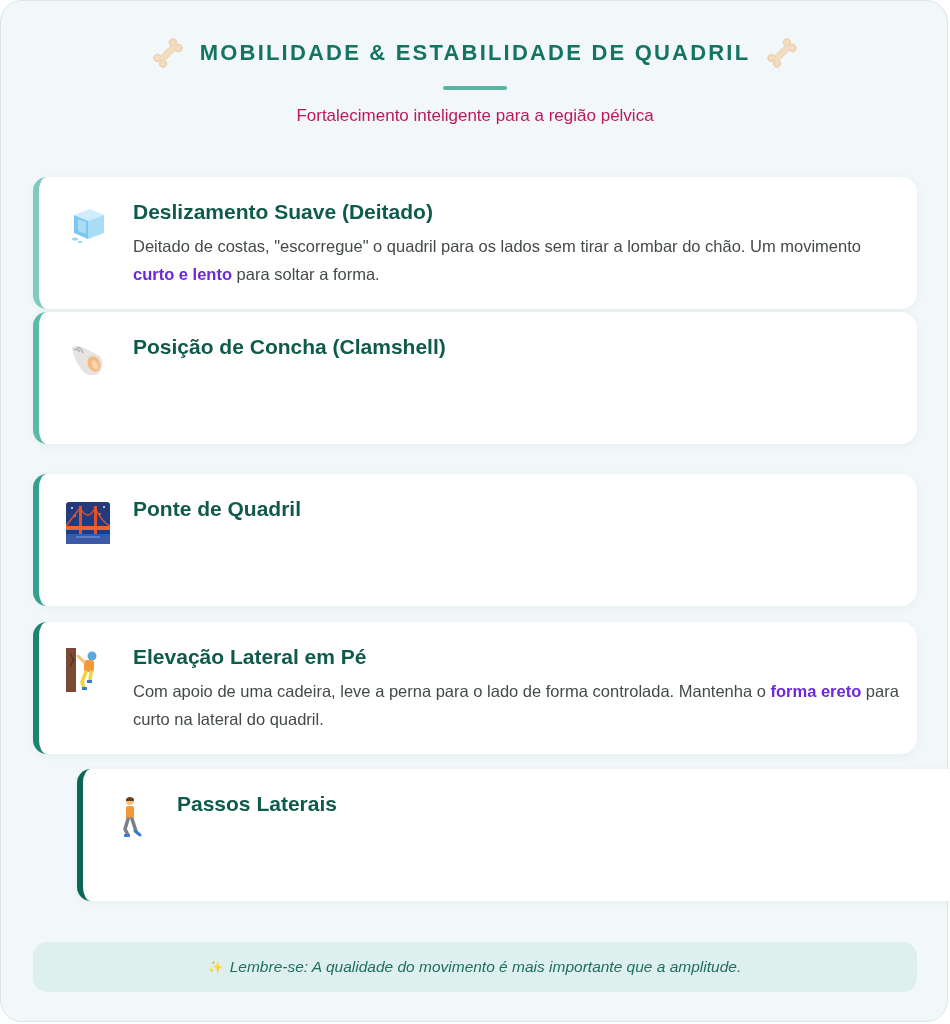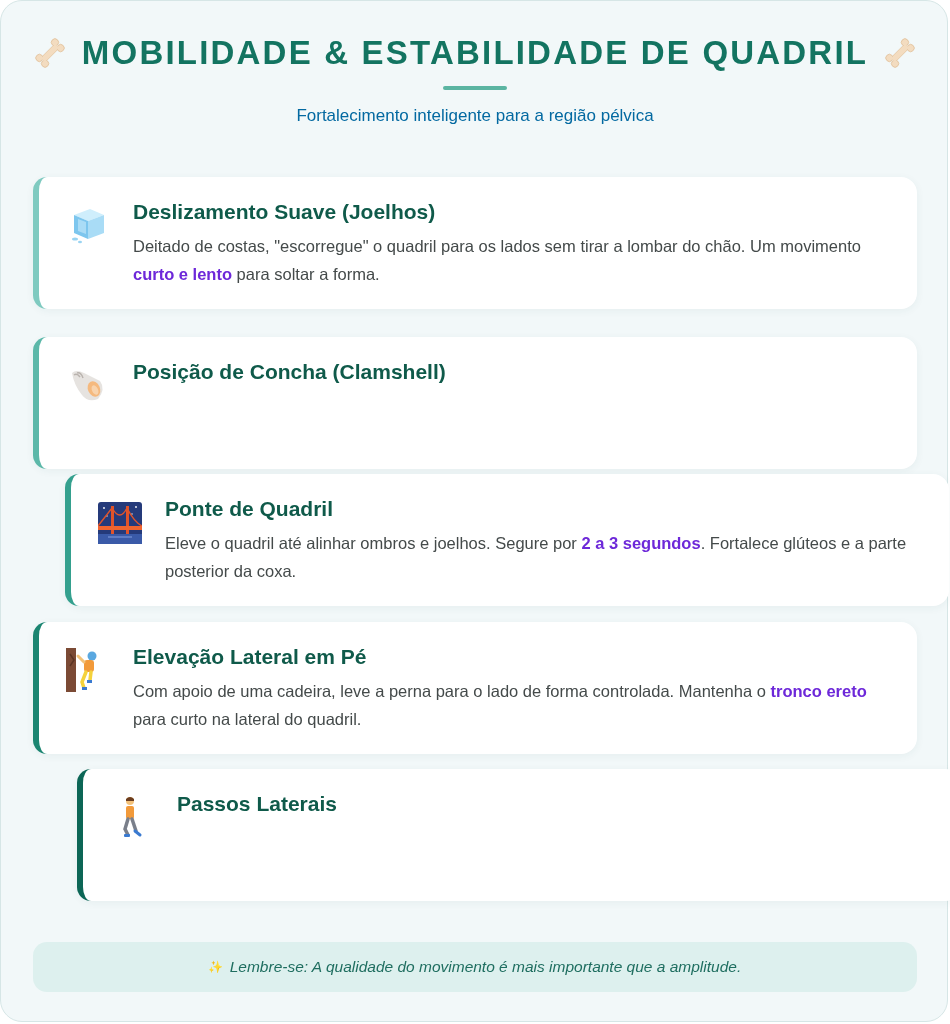--- a/index.html
+++ b/index.html
@@ -34,40 +34,40 @@
   .title-row {
     display: flex;
     justify-content: center;
     align-items: center;
     gap: 14px;
     height: 50px;
   }
   .title {
     font-family: "Liberation Sans", sans-serif;
     font-weight: bold;
-    font-size: 33px;
+    font-size: 22px;
     letter-spacing: 2.2px;
     color: #137461;
   }
   .bone {
     width: 36px;
     height: 36px;
     display: inline-block;
   }
   .divider {
     width: 64px;
     height: 4px;
     background: #5bb5a2;
     border-radius: 2px;
     margin: 8px auto 0 auto;
   }
   .subtitle {
     margin-top: 16px;
     font-size: 17px;
-    color: #0369a1;
+    color: #be185d;
   }
   .card {
     position: absolute;
     left: 33px;
     width: 884px;
     height: 132px;
     background: #ffffff;
     border-radius: 16px;
     box-sizing: border-box;
     box-shadow: 0 2px 8px rgba(40, 90, 90, 0.06);
@@ -167,70 +167,69 @@
 <div class="card" style="top:177px;">
   <div class="accent" style="border-left-color:#7fcac0;"></div>
   <svg class="icon" viewBox="0 0 44 44">
     <polygon points="8,12 24,6 38,12 22,18" fill="#cfeefc"></polygon>
     <polygon points="8,12 22,18 22,36 8,30" fill="#7dc6ee"></polygon>
     <polygon points="22,18 38,12 38,30 22,36" fill="#a9dcf6"></polygon>
     <polygon points="12,16 20,19 20,31 12,28" fill="#bde6fa" opacity="0.7"></polygon>
     <ellipse cx="9" cy="36" rx="3" ry="1.6" fill="#9ad4f2"></ellipse>
     <ellipse cx="14" cy="39" rx="2" ry="1.2" fill="#9ad4f2"></ellipse>
   </svg>
-  <div class="c-title">Deslizamento Suave (Joelhos)</div>
+  <div class="c-title">Deslizamento Suave (Deitado)</div>
   <div class="c-desc"><span>Deitado de costas, "escorregue" o quadril para os lados sem tirar a lombar do chão. Um movimento </span><b>curto e lento</b><span> para soltar a forma.</span></div>
 </div>
 
-<div class="card" style="top:337px;">
+<div class="card" style="top:312px;">
   <div class="accent" style="border-left-color:#5cb8a9;"></div>
   <svg class="icon" viewBox="0 0 44 44">
     <path d="M6 10 Q10 6 18 10 L34 18 Q40 26 32 36 Q22 40 16 32 Q8 22 6 10 Z" fill="#e6e3e0"></path>
     <path d="M8 12 Q11 10 14 14" stroke="#b9b3ae" stroke-width="1.5" fill="none"></path>
     <path d="M11 10 Q15 9 17 15" stroke="#b9b3ae" stroke-width="1.5" fill="none"></path>
     <ellipse cx="28" cy="26" rx="6" ry="8" fill="#f5b97e" transform="rotate(-25 28 26)"></ellipse>
     <ellipse cx="29" cy="27" rx="3" ry="5" fill="#f8d3ad" transform="rotate(-25 29 27)"></ellipse>
   </svg>
   <div class="c-title">Posição de Concha (Clamshell)</div>
 </div>
 
-<div class="card" style="top:474px;margin-left:32px;">
+<div class="card" style="top:474px;">
   <div class="accent" style="border-left-color:#34a08e;"></div>
   <svg class="icon" viewBox="0 0 44 44">
     <rect x="0" y="2" width="44" height="44" rx="3" fill="#253a7a"></rect>
     <rect x="0" y="34" width="44" height="10" fill="#3a5aa8"></rect>
     <circle cx="6" cy="8" r="0.9" fill="#fff"></circle>
     <circle cx="38" cy="7" r="0.9" fill="#fff"></circle>
     <circle cx="34" cy="14" r="0.7" fill="#fff"></circle>
     <circle cx="9" cy="16" r="0.7" fill="#fff"></circle>
     <rect x="13" y="6" width="3" height="28" fill="#e0532a"></rect>
     <rect x="28" y="6" width="3" height="28" fill="#e0532a"></rect>
     <path d="M0 26 Q14 8 14 8 Q22 22 29 8 Q36 22 44 26" stroke="#e0532a" stroke-width="1.4" fill="none"></path>
     <rect x="0" y="26" width="44" height="4" fill="#f0642f"></rect>
     <rect x="10" y="36" width="24" height="2" fill="#6d8ad0" opacity="0.7"></rect>
   </svg>
   <div class="c-title">Ponte de Quadril</div>
-  <div class="c-desc"><span>Eleve o quadril até alinhar ombros e joelhos. Segure por </span><b>2 a 3 segundos</b><span>. Fortalece glúteos e a parte posterior da coxa.</span></div>
 </div>
 
 <div class="card" style="top:622px;">
   <div class="accent" style="border-left-color:#1b8571;"></div>
   <svg class="icon" viewBox="0 0 44 44">
     <rect x="0" y="0" width="10" height="44" fill="#7b4a35"></rect>
     <path d="M4 6 L8 12 L4 18" stroke="#5b3424" stroke-width="1.5" fill="none"></path>
     <circle cx="26" cy="8" r="4.5" fill="#5aa8e0"></circle>
     <rect x="18" y="12" width="10" height="12" rx="3" fill="#f29a3a"></rect>
     <path d="M18 14 L12 8" stroke="#f2c27a" stroke-width="3" stroke-linecap="round"></path>
     <path d="M20 24 L16 34 L18 40" stroke="#f4d23c" stroke-width="3.5" fill="none" stroke-linecap="round"></path>
     <path d="M25 24 L24 32" stroke="#f4d23c" stroke-width="3.5" stroke-linecap="round"></path>
     <rect x="16" y="39" width="5" height="3" fill="#3a7ad0"></rect>
     <rect x="21" y="32" width="5" height="3" fill="#3a7ad0"></rect>
   </svg>
   <div class="c-title">Elevação Lateral em Pé</div>
-  <div class="c-desc"><span>Com apoio de uma cadeira, leve a perna para o lado de forma controlada. Mantenha o </span><b>tronco ereto</b><span> para curto na lateral do quadril.</span></div>
+  <div class="c-desc"><span>Com apoio de uma cadeira, leve a perna para o lado de forma controlada. Mantenha o </span><b>forma ereto</b><span> para curto na lateral do quadril.</span></div>
 </div>
 
 <div class="card" style="top:769px;margin-left:44px;">
   <div class="accent" style="border-left-color:#0c6656;"></div>
   <svg class="icon" viewBox="0 0 44 44">
     <circle cx="20" cy="6" r="4" fill="#f4c27a"></circle>
     <path d="M16 4 Q20 0 24 4 L24 6 L16 6 Z" fill="#6b3d1f"></path>
     <rect x="16" y="11" width="8" height="13" rx="2" fill="#f29a3a"></rect>
     <path d="M18 24 L15 34 L18 40" stroke="#7a7f8a" stroke-width="3.5" fill="none" stroke-linecap="round"></path>
     <path d="M22 24 L26 36" stroke="#7a7f8a" stroke-width="3.5" stroke-linecap="round"></path>

